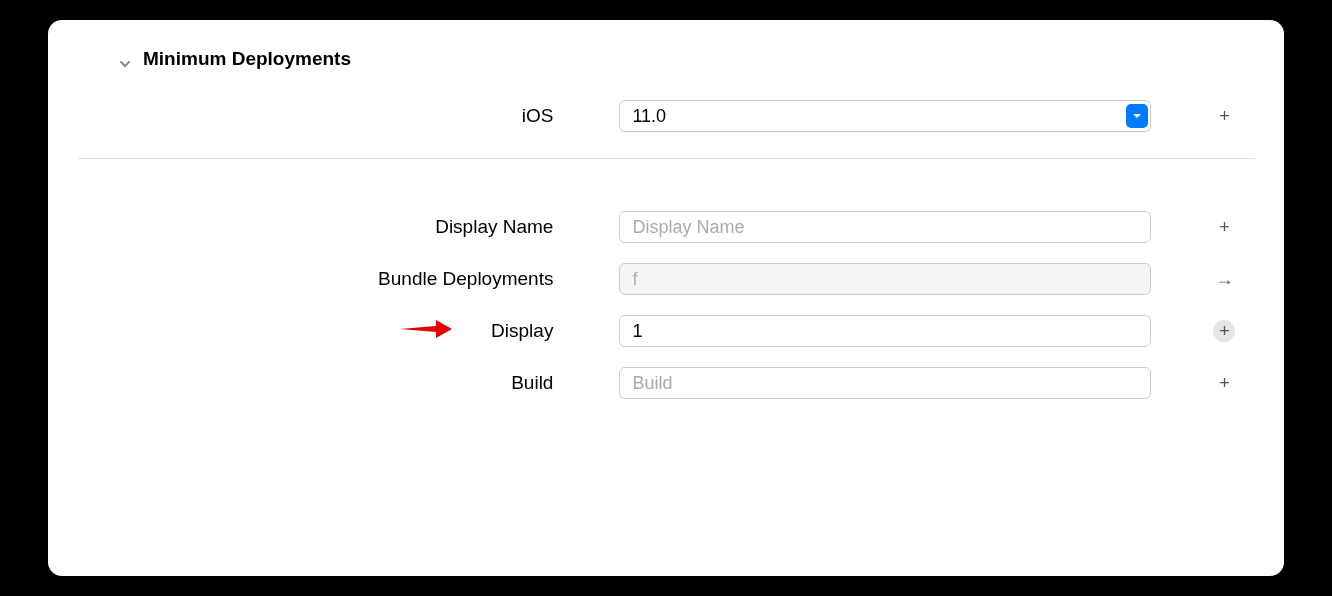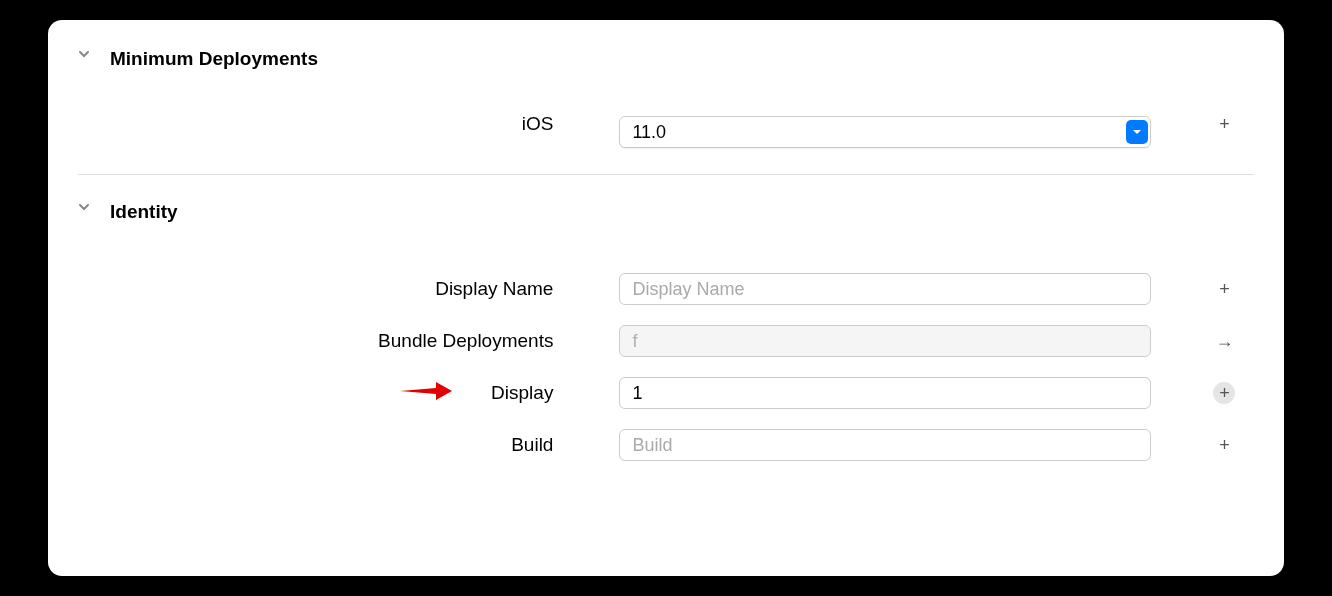--- a/index.html
+++ b/index.html
@@ -21,23 +21,24 @@
       border-radius: 14px;
       width: 1236px;
       height: 556px;
       padding: 24px 0 0 0;
       box-shadow: 0 10px 40px rgba(0,0,0,0.4);
       overflow: hidden;
       position: relative;
     }
     .section-header {
       display: flex;
-      align-items: flex-start;
-      gap: 20px;
+      align-items: flex-end;
+      gap: 12px;
       padding: 4px 30px 20px 30px;
+      margin-left: 41px;
     }
     .chevron {
       display: inline-flex;
       align-items: center;
       justify-content: center;
       color: #888;
       cursor: pointer;
     }
     .chevron svg {
       width: 12px;
@@ -103,21 +104,20 @@
       height: 32px;
       border: 1px solid #ccc;
       border-radius: 6px;
       background: #fff;
       padding: 0 2px 0 12px;
       font-size: 18px;
       color: #000;
       cursor: pointer;
       position: relative;
       box-shadow: 0 1px 1px rgba(0,0,0,0.05);
-      margin-top: 16px;
     }
     .combo-value {
       flex: 1;
     }
     .combo-handle {
       width: 22px;
       height: 24px;
       background: #007aff;
       border-radius: 5px;
       display: flex;
@@ -200,28 +200,20 @@
         </span>
       </div>
     </div>
     <div class="plus-col">
       <span class="plus-btn">+</span>
     </div>
   </div>
 
   <div class="divider"></div>
 
-  <div class="section-header">
-    <span class="chevron">
-      <svg viewBox="0 0 12 12">
-          <path d="M2 4 L6 8 L10 4" stroke="#888" stroke-width="2" fill="none" stroke-linecap="round"></path>
-        </svg>
-    </span>
-    <span class="section-title">Identity</span>
-  </div>
 
   <div class="row">
     <div class="plus-col"></div>
   </div>
 
   <div class="row">
     <div class="label-col">Display Name</div>
     <div class="control-col">
       <input type="text" class="text-input" placeholder="Display Name" style="">
     </div>

